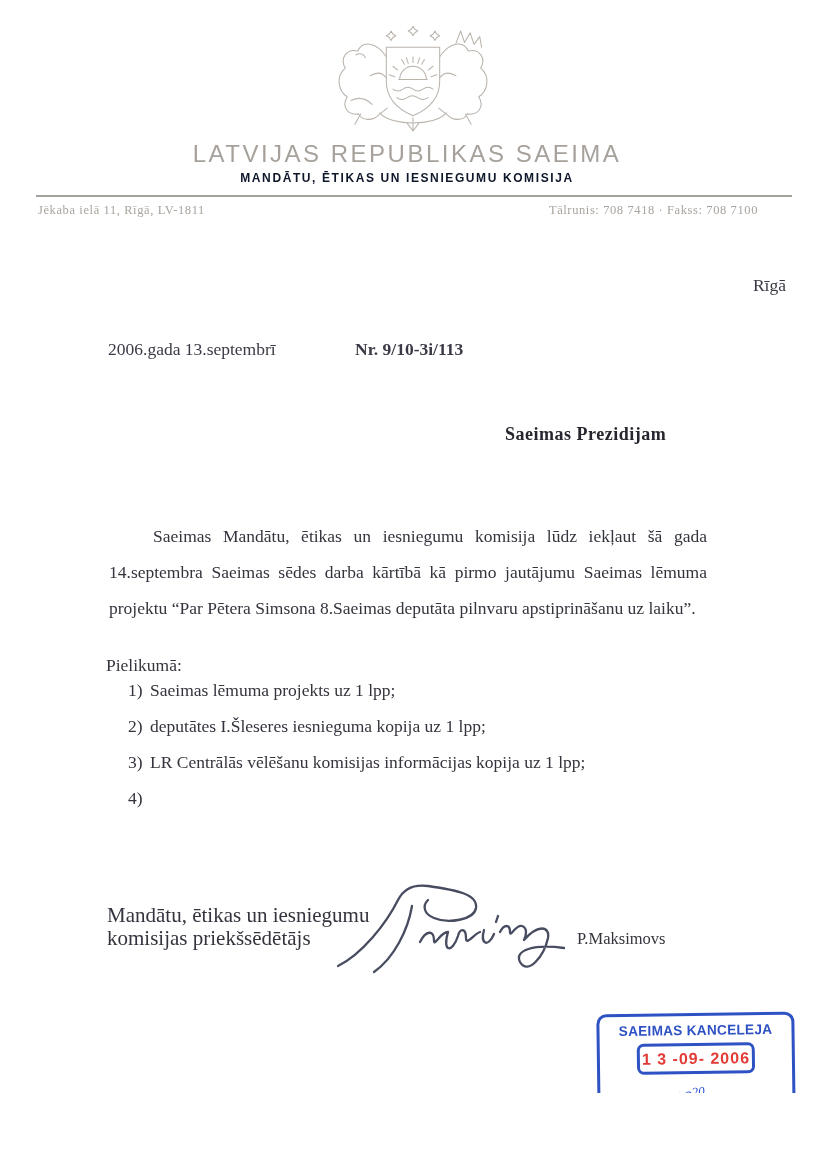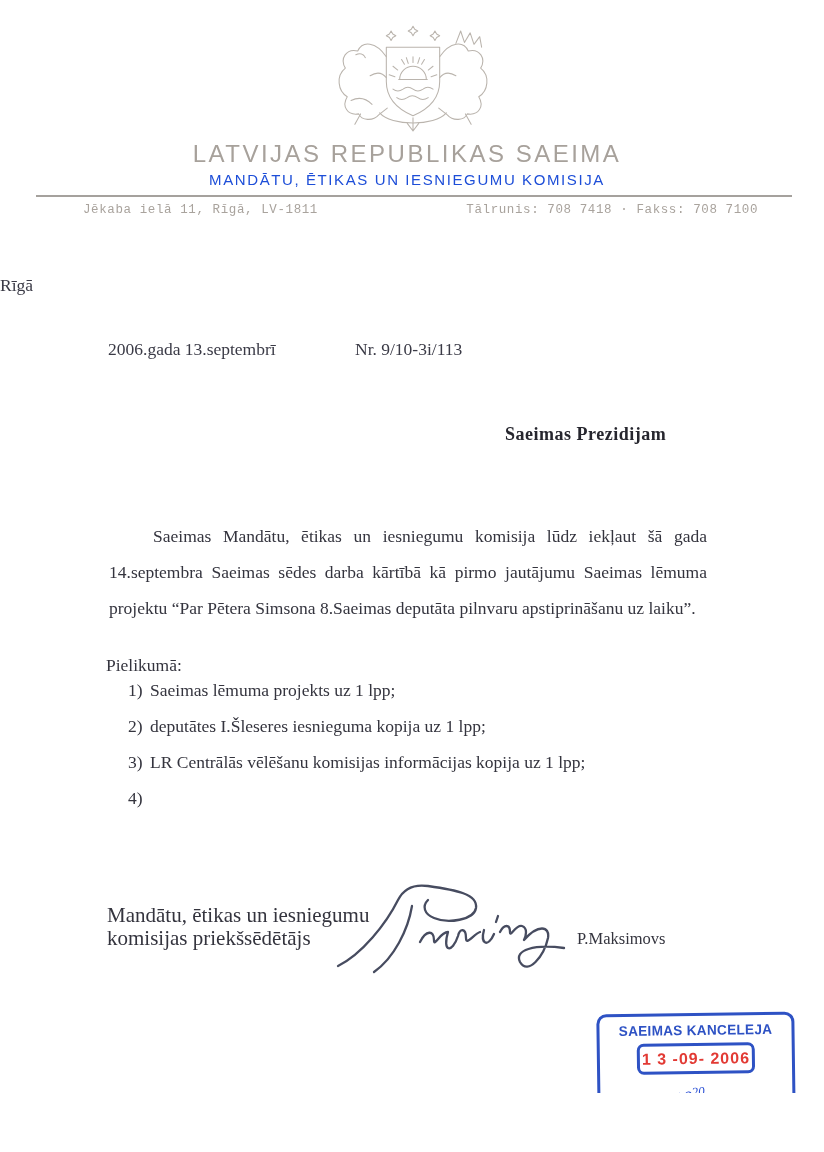--- a/index.html
+++ b/index.html
@@ -17,42 +17,41 @@
     position:absolute;top:140px;left:0;right:10px;
     text-align:center;
     font-family:"Liberation Sans", sans-serif;
     font-size:24px;letter-spacing:2.5px;
     color:#a7a19b;font-weight:400;
   }
   .committee{
     position:absolute;top:171px;left:0;right:10px;
     text-align:center;
     font-family:"Liberation Sans", sans-serif;
-    font-size:15px;letter-spacing:1.6px;
-    color:#1d4ed8;font-weight:400;
+    font-size:12px;letter-spacing:1.6px;
+    color:#0f172a;font-weight:700;
   }
   .rule{
     position:absolute;top:195px;left:36px;right:32px;height:2px;
     background:#a5a19d;
   }
   .address-row{
     position:absolute;top:203px;left:38px;right:66px;
     display:flex;justify-content:space-between;
-    font-family:Liberation Mono, monospace;
+    font-family:Liberation Serif, serif;
     font-size:12.5px;letter-spacing:0.6px;
     color:#a9a39d;
-    margin-left:45px;
   }
   
   .place{
     position:absolute;top:275px;left:0;right:38px;
-    text-align:left;font-size:17.5px;color:#3a3a46;
+    text-align:right;font-size:17.5px;color:#3a3a46;
   }
   .doc-date{position:absolute;top:339px;left:108px;font-size:17.5px;color:#3a3a46;text-align:right;}
-  .doc-number{position:absolute;top:339px;left:355px;font-size:17.5px;color:#3a3a46;}
+  .doc-number{position:absolute;top:339px;left:355px;font-size:17.5px;color:#3a3a46;font-weight:bold;}
   .recipient{
     position:absolute;top:424px;left:505px;
     font-size:18px;font-weight:bold;color:#26262e;letter-spacing:0.5px;
   }
   
   .body-par{
     position:absolute;top:514px;left:105px;width:598px;
     font-size:17.5px;line-height:36px;
     text-align:justify;text-indent:44px;
     color:#34343e;margin:4px;

